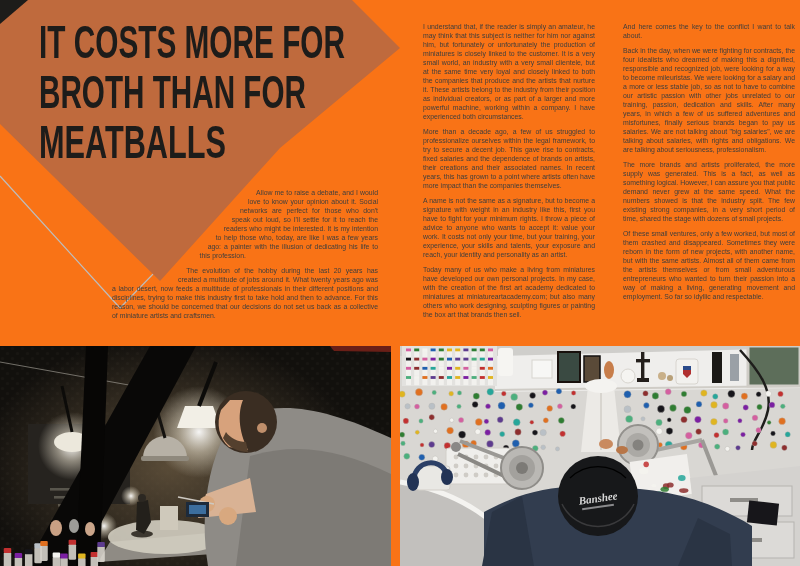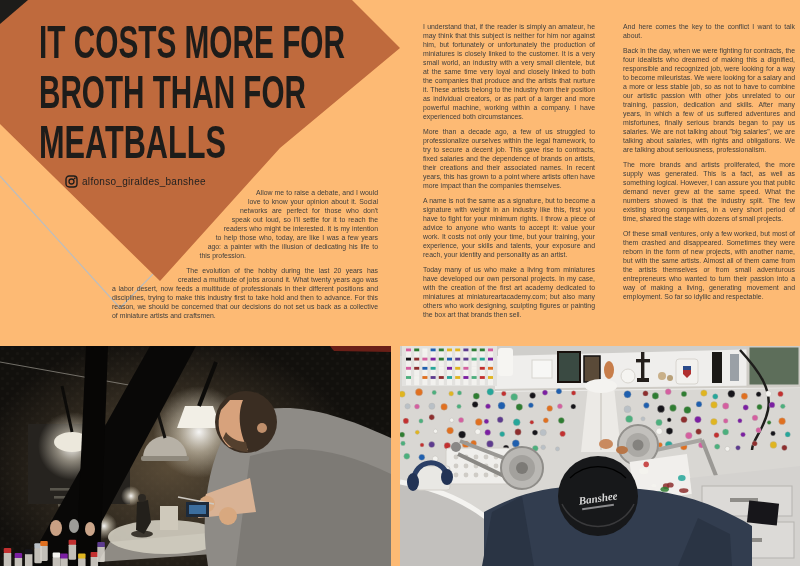--- a/index.html
+++ b/index.html
@@ -1,16 +1,16 @@
 <!DOCTYPE html>
 <html><head>
 <meta charset="utf-8">
 <style>
   html,body{margin:0;padding:0;background:#e8e8e8;}
-  .page{position:relative;width:800px;height:566px;background:#fdba74;overflow:hidden;
+  .page{position:relative;width:800px;height:566px;background:#f97316;overflow:hidden;
         font-family:"Liberation Sans",sans-serif;}
   
   .corner-tri{position:absolute;left:0;top:0;width:28px;height:24px;background:#1d1c1a;
               clip-path:polygon(0 0,100% 0,0 100%);}
   .banner{position:absolute;left:0;top:0;width:401px;height:290px;background:#bf6a3d;
           clip-path:polygon(0 0,352px 0,400px 48px,280px 148px,160px 281px,0 124px);}
   .thinline-svg{position:absolute;left:0;top:0;width:401px;height:340px;}
   .headline-svg{position:absolute;left:39px;top:12px;width:322px;height:150px;}
   .headline-svg text{font-family:"Liberation Sans",sans-serif;font-weight:bold;fill:#1d1c1a;}
   
@@ -43,28 +43,20 @@
 
   <div class="banner"></div>
   <div class="corner-tri"></div>
 
   <svg class="headline-svg" viewBox="0 0 322 150">
     <text x="0" y="46" font-size="47" textLength="306" lengthAdjust="spacingAndGlyphs">IT COSTS MORE FOR</text>
     <text x="0" y="96" font-size="47" textLength="267" lengthAdjust="spacingAndGlyphs">BROTH THAN FOR</text>
     <text x="0" y="146" font-size="47" textLength="187" lengthAdjust="spacingAndGlyphs">MEATBALLS</text>
   </svg>
 
-  <div class="insta">
-    <svg width="13" height="13" viewBox="0 0 13 13">
-      <rect x="1" y="1" width="11" height="11" rx="3.2" fill="none" stroke="#1d1c1a" stroke-width="1.4"></rect>
-      <circle cx="6.5" cy="6.5" r="2.5" fill="none" stroke="#1d1c1a" stroke-width="1.3"></circle>
-      <circle cx="9.7" cy="3.3" r="0.9" fill="#1d1c1a"></circle>
-    </svg>
-    <span class="handle">alfonso_giraldes_banshee</span>
-  </div>
 
   <div class="col left-col">
     <div class="wrapshape"></div>
     <p>Allow me to raise a debate, and I would love to know your opinion about it. Social networks are perfect for those who don't speak out loud, so I'll settle for it to reach the readers who might be interested. It is my intention to help those who, today, are like I was a few years ago: a painter with the illusion of dedicating his life to this profession.</p>
     <p>The evolution of the hobby during the last 20 years has created a multitude of jobs around it. What twenty years ago was a labor desert, now feeds a multitude of professionals in their different positions and disciplines, trying to make this industry first to take hold and then to advance. For this reason, we should be concerned that our decisions do not set us back as a collective of miniature artists and craftsmen.</p>
   </div>
 
   <div class="col col-mid">
     <p>I understand that, if the reader is simply an amateur, he may think that this subject is neither for him nor against him, but fortunately or unfortunately the production of miniatures is closely linked to the customer. It is a very small world, an industry with a very small clientele, but at the same time very loyal and closely linked to both the companies that produce and the artists that nurture it. These artists belong to the industry from their position as individual creators, or as part of a larger and more powerful machine, working within a company. I have experienced both circumstances.</p>
     <p>More than a decade ago, a few of us struggled to professionalize ourselves within the legal framework, to try to secure a decent job. This gave rise to contracts, fixed salaries and the dependence of brands on artists, their creations and their associated names. In recent years, this has grown to a point where artists often have more impact than the companies themselves.</p>

